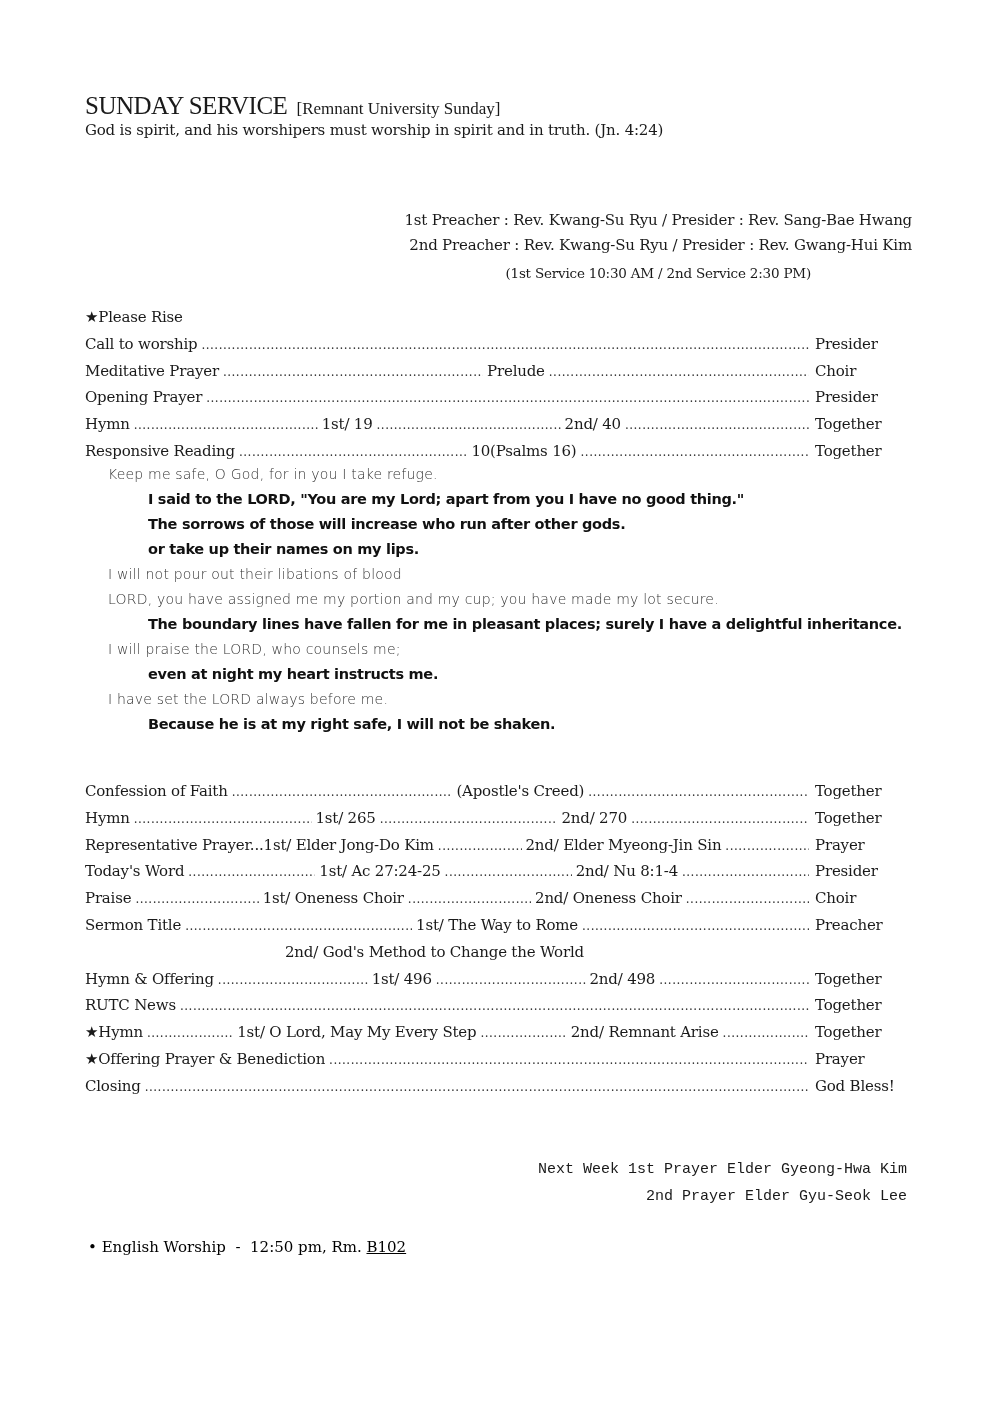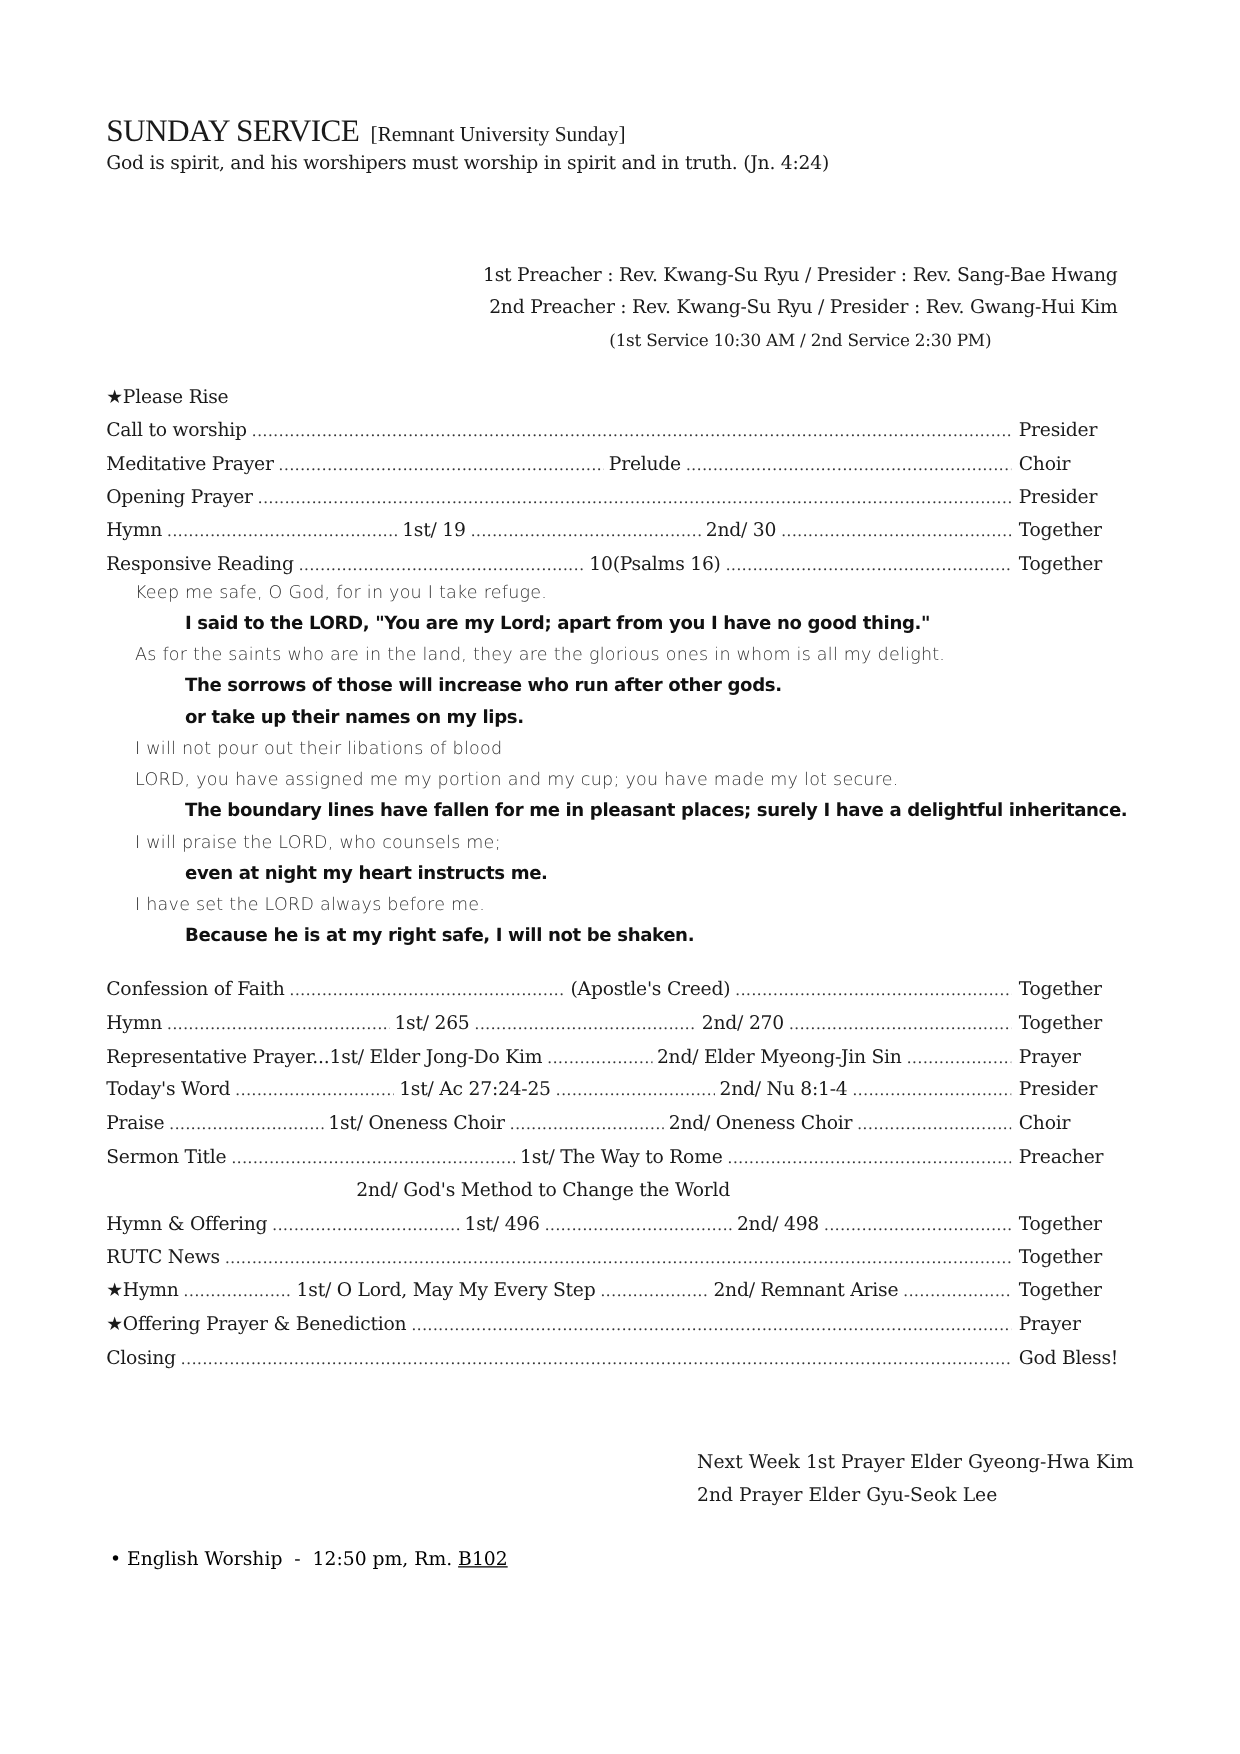--- a/index.html
+++ b/index.html
@@ -3,35 +3,35 @@
 <meta charset="utf-8">
 <style>
   html, body { margin: 0; padding: 0; background: #ffffff; }
   body { width: 992px; height: 1403px; position: relative; overflow: hidden;
          font-family: "DejaVu Serif", "Liberation Serif", serif; color: #1a1a1a; }
   .abs { position: absolute; }
   .title-line { left: 85px; top: 92px; white-space: nowrap; }
   .title-main { font-family: "Liberation Serif", serif; font-size: 25px; letter-spacing: -0.5px; }
   .title-sub { font-family: "Liberation Serif", serif; font-size: 17px; margin-left: 4px; }
   .verse { left: 85px; top: 121px; font-size: 15px; white-space: nowrap; letter-spacing: -0.2px; }
-  .preachers { right: 98px; top: 208px; text-align: right; font-size: 15px; line-height: 25px; white-space: nowrap; letter-spacing: -0.2px; }
+  .preachers { right: 80px; top: 208px; text-align: right; font-size: 15px; line-height: 25px; white-space: nowrap; letter-spacing: -0.2px; }
   .times { font-size: 13.5px; line-height: 30px; text-align: center; }
   .order { left: 85px; top: 308px; width: 820px; }
   .row { display: flex; align-items: baseline; height: 26.8px; font-size: 15px; white-space: nowrap; letter-spacing: -0.2px; }
   .row .seg { flex: none; }
   .row .lead { flex: 1 1 auto; overflow: hidden; margin: 0 4px; color: #333; }
   .row .lead::before { content: "........................................................................................................................................................................................................................................................"; letter-spacing: 0.5px; font-size: 12px; }
   .row .end { flex: none; width: 90px; text-align: left; margin-left: 2px; }
   .reading { left: 108px; top: 462px; width: 800px; }
   .rl { font-family: "DejaVu Sans", sans-serif; white-space: nowrap; height: 25px; line-height: 25px; }
   .rl.leader { font-size: 14px; color: #333; font-weight: 300; letter-spacing: 0.2px; }
   .rl.people { font-size: 14.5px; padding-left: 40px; font-weight: bold; color: #111; letter-spacing: -0.3px; }
   .order2 { left: 85px; top: 782px; width: 820px; }
   .indent-row { padding-left: 200px; }
-  .nextweek { right: 85px; top: 1156px; text-align: left; font-size: 15px; line-height: 27px; white-space: nowrap; }
+  .nextweek { right: 85px; top: 1156px; text-align: right; font-size: 15px; line-height: 27px; white-space: nowrap; font-family: Liberation Mono, monospace; }
   .english { left: 88px; top: 1238px; font-size: 15px; color: #000000; white-space: nowrap; }
   .english .room { text-decoration: underline; }
 </style>
 </head>
 <body>
 
 <div class="abs title-line">
   <span class="title-main">SUNDAY SERVICE</span>
   <span class="title-sub">[Remnant University Sunday]</span>
 </div>
@@ -66,38 +66,37 @@
     <span class="seg">Opening Prayer</span>
     <span class="lead"></span>
     <span class="end">Presider</span>
   </div>
 
   <div class="row">
     <span class="seg">Hymn</span>
     <span class="lead"></span>
     <span class="seg">1st/ 19</span>
     <span class="lead"></span>
-    <span class="seg">2nd/ 30</span>
+    <span class="seg">2nd/ 40</span>
     <span class="lead"></span>
     <span class="end">Together</span>
   </div>
 
   <div class="row">
     <span class="seg">Responsive Reading</span>
     <span class="lead"></span>
     <span class="seg">10(Psalms 16)</span>
     <span class="lead"></span>
     <span class="end">Together</span>
   </div>
 </div>
 
 <div class="abs reading">
   <div class="rl leader">Keep me safe, O God, for in you I take refuge.</div>
   <div class="rl people">I said to the LORD, "You are my Lord; apart from you I have no good thing."</div>
-  <div class="rl leader">As for the saints who are in the land, they are the glorious ones in whom is all my delight.</div>
   <div class="rl people">The sorrows of those will increase who run after other gods.</div>
   <div class="rl people">or take up their names on my lips.</div>
   <div class="rl leader">I will not pour out their libations of blood</div>
   <div class="rl leader">LORD, you have assigned me my portion and my cup; you have made my lot secure.</div>
   <div class="rl people">The boundary lines have fallen for me in pleasant places; surely I have a delightful inheritance.</div>
   <div class="rl leader">I will praise the LORD, who counsels me;</div>
   <div class="rl people">even at night my heart instructs me.</div>
   <div class="rl leader">I have set the LORD always before me.</div>
   <div class="rl people">Because he is at my right safe, I will not be shaken.</div>
 </div>

